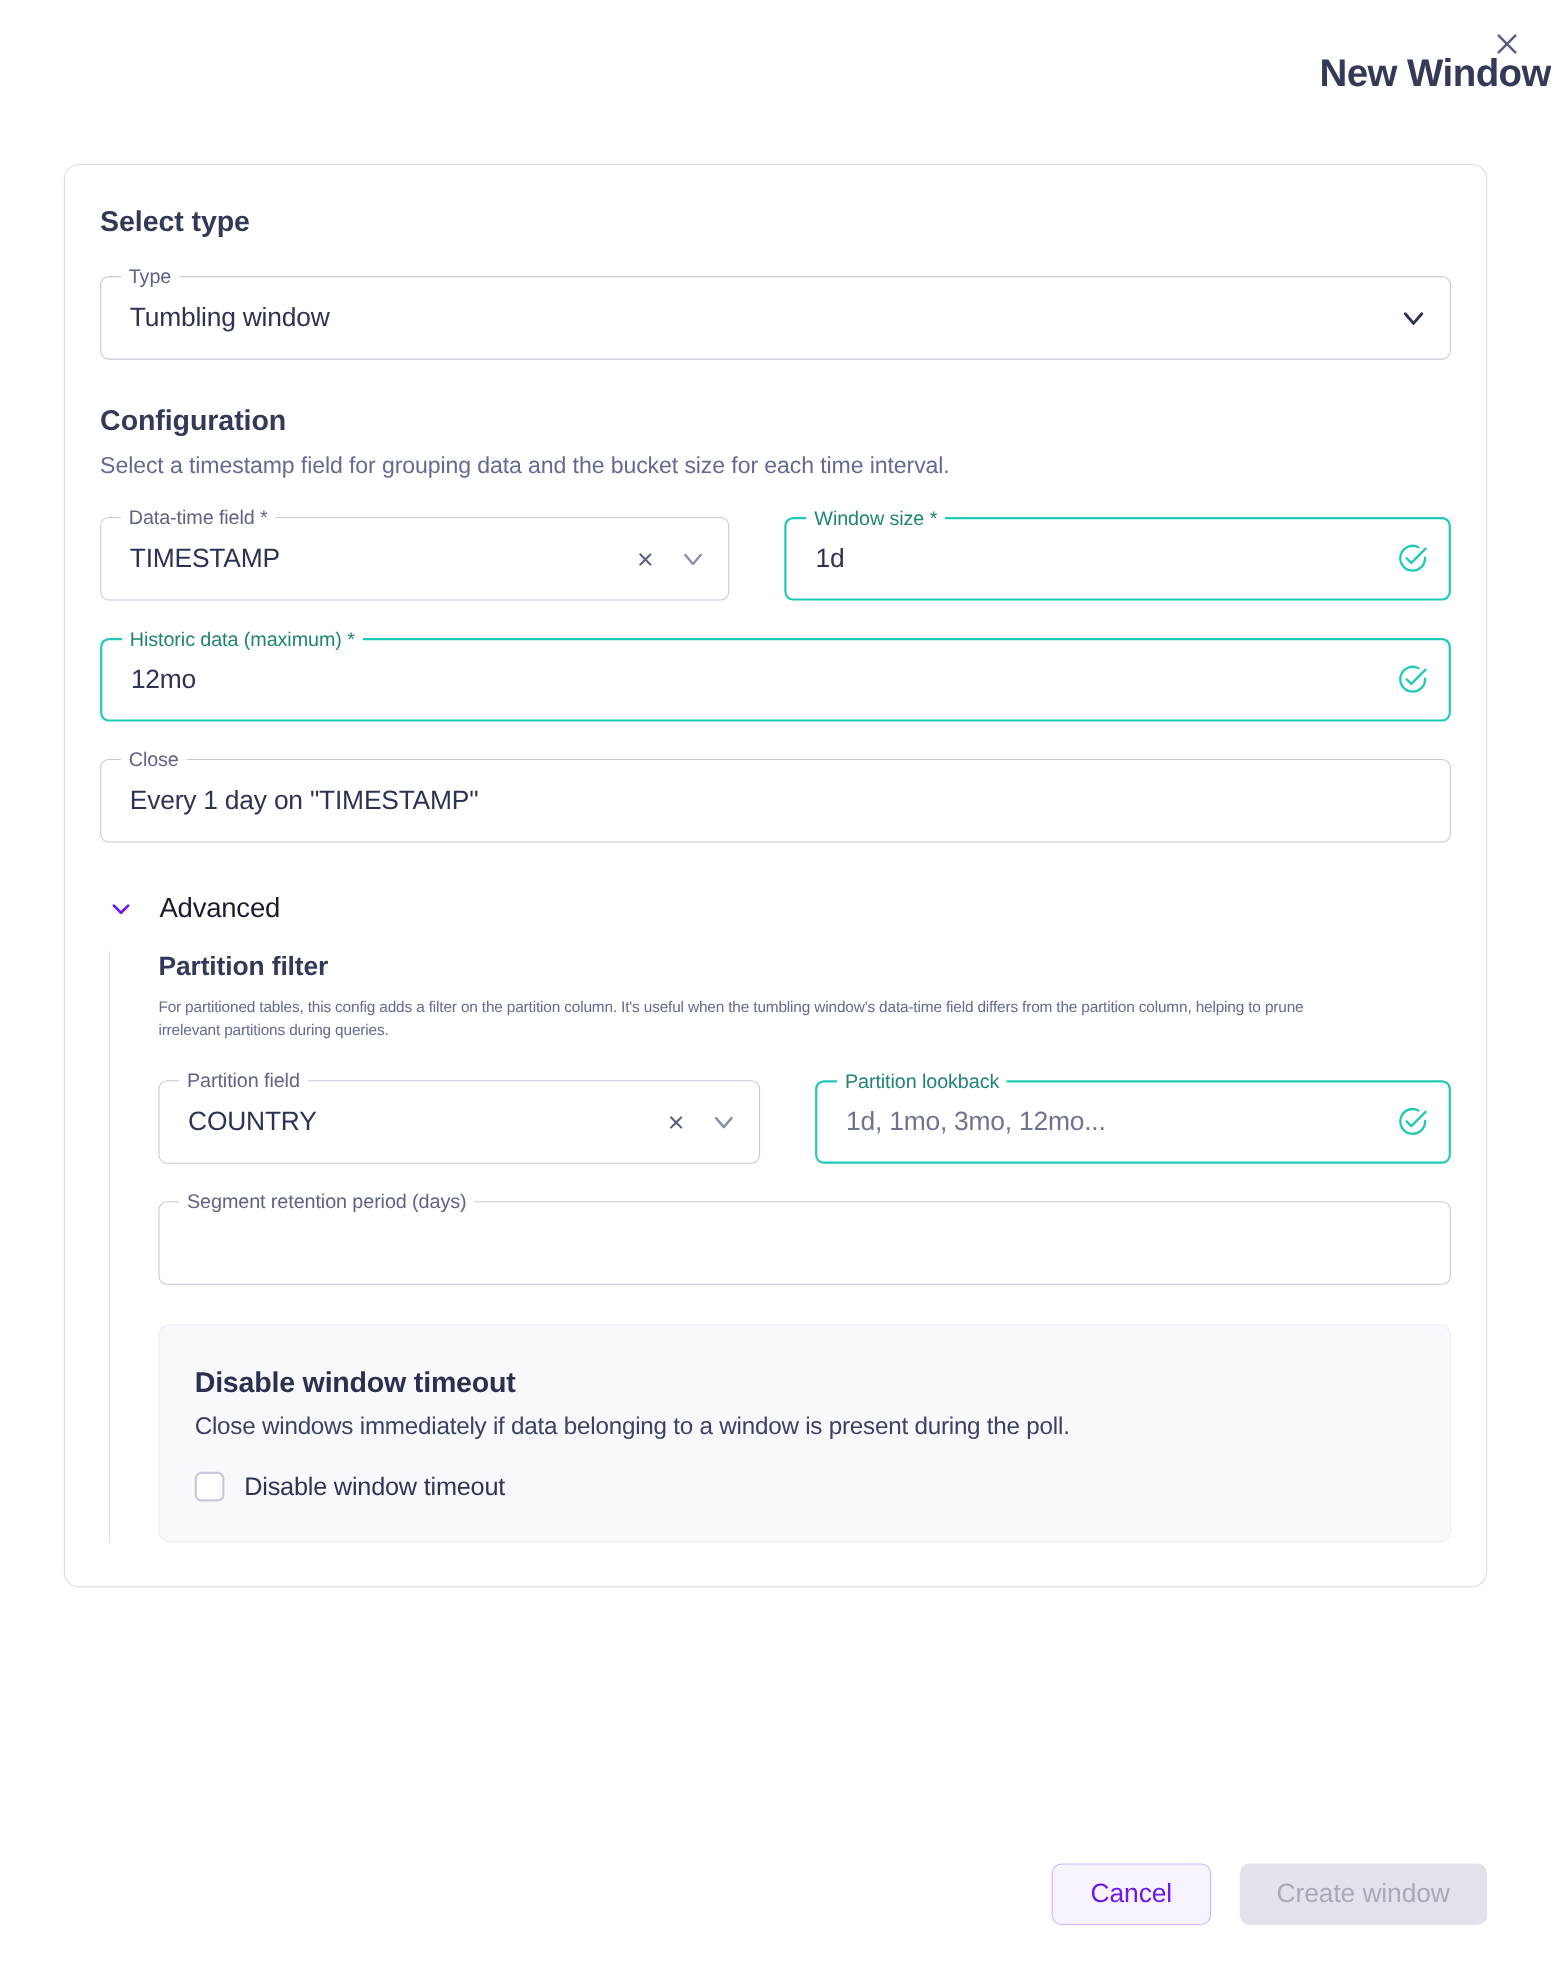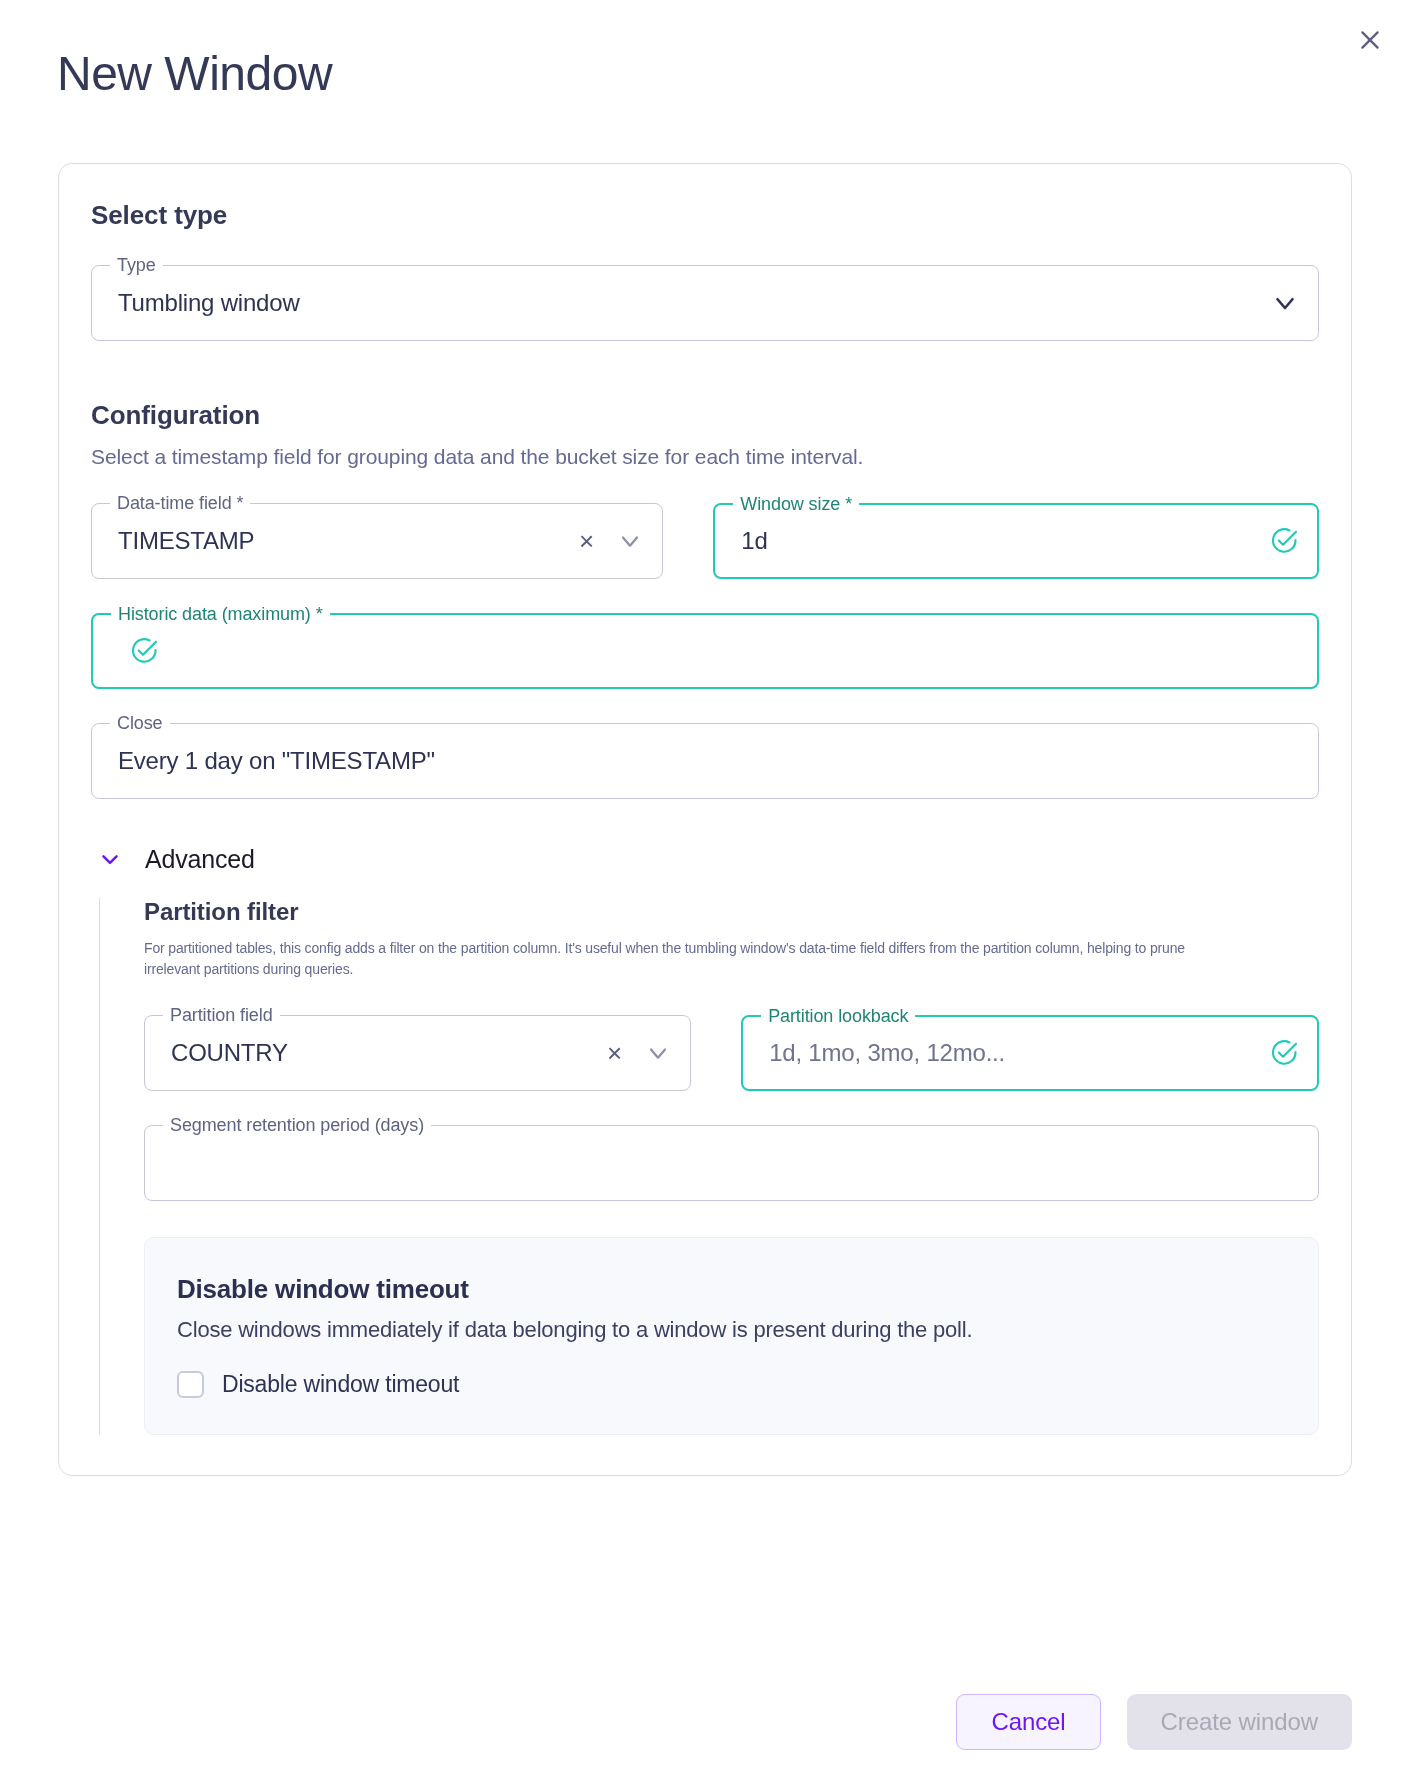--- a/index.html
+++ b/index.html
@@ -20,43 +20,44 @@
     top: 18px; right: 18px;
     width: 44px; height: 44px;
     display: flex; align-items: center; justify-content: center;
     color: #5b5e80;
     cursor: pointer;
     background: none; border: none;
   }
   .close-btn svg { display: block; }
 
   .modal-title {
-    font-size: 48px;
-    font-weight: 400;
+    font-size: 35px;
+    font-weight: 700;
     color: #343957;
     letter-spacing: -0.5px;
     padding: 48px 0 0 57px;
     line-height: 1.1;
+    text-align: right;
   }
 
   .card {
     margin: 62px 58px 0 58px;
     border: 1px solid #dcdde8;
     border-radius: 14px;
     background: #fff;
     padding: 36px 32px 40px 32px;
   }
 
   .section-heading {
     font-size: 26px;
     font-weight: 700;
     color: #343957;
     letter-spacing: -0.1px;
   }
-  .section-heading.cfg { margin-top: 59px; }
+  .section-heading.cfg { margin-top: 40px; }
   .section-desc {
     font-size: 21px;
     color: #656a92;
     margin-top: 14px;
     letter-spacing: -0.1px;
   }
 
   
   .field {
     position: relative;
@@ -255,20 +256,21 @@
               <path d="M21.2 11.2A9 9 0 1 1 16.4 3.6"></path>
               <polyline points="7.8 11.6 11.2 15 21.6 4.6"></polyline>
             </svg>
           </span>
         </div>
       </div>
     </div>
 
     <div class="field valid full">
       <span class="legend">Historic data (maximum) *</span>
+      <span class="value">12mo</span>
       <span class="adorn">
         <svg width="30" height="30" viewBox="0 0 24 24" fill="none" stroke="#21c9b7" stroke-width="1.7" stroke-linecap="round" stroke-linejoin="round">
           <path d="M21.2 11.2A9 9 0 1 1 16.4 3.6"></path>
           <polyline points="7.8 11.6 11.2 15 21.6 4.6"></polyline>
         </svg>
       </span>
     </div>
 
     <div class="field full">
       <span class="legend">Close</span>

